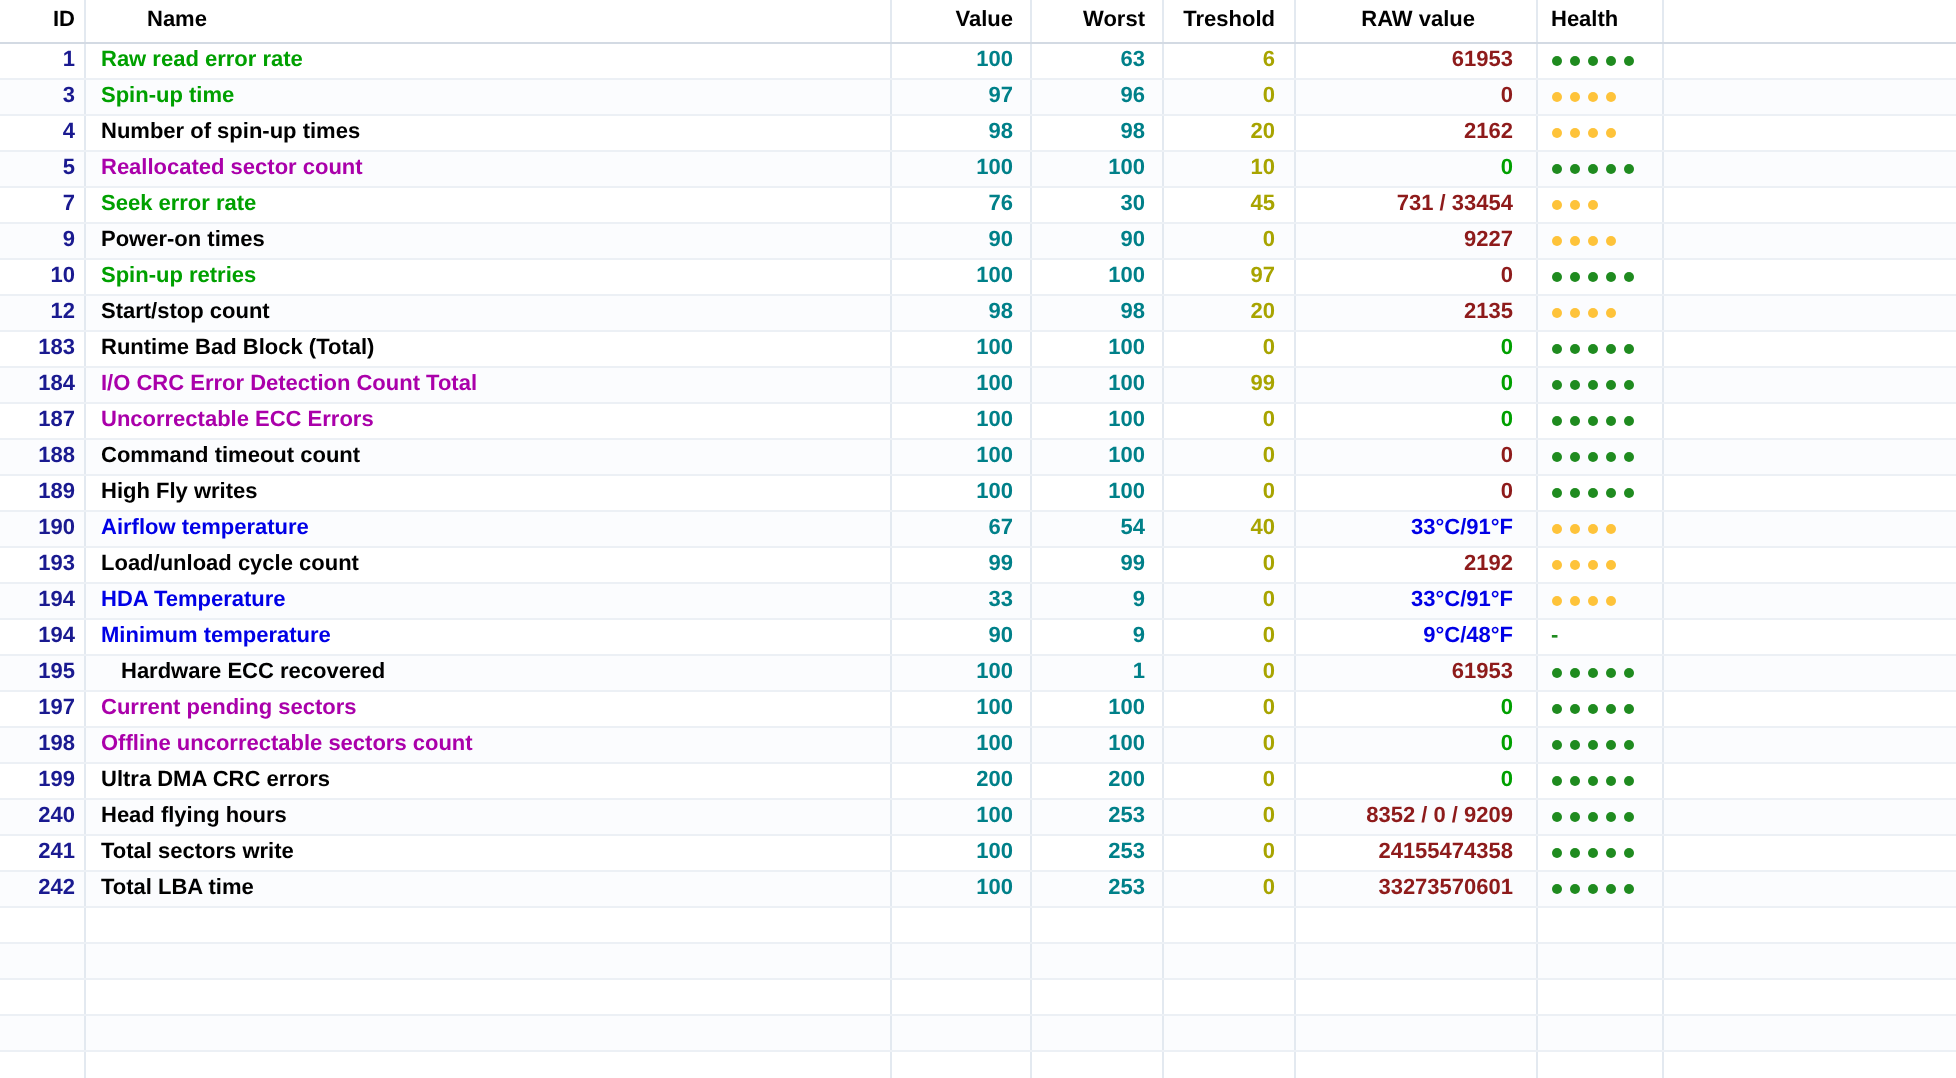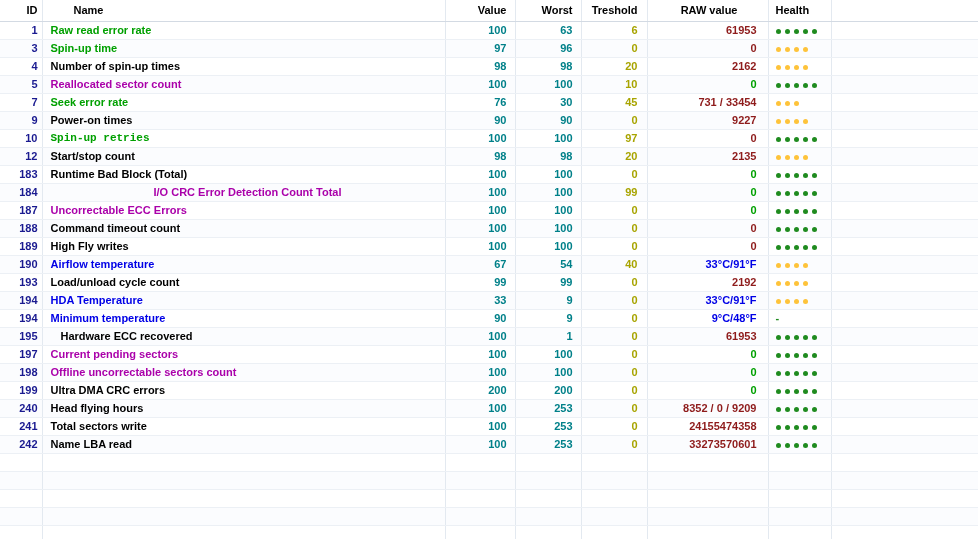--- a/index.html
+++ b/index.html
@@ -124,21 +124,21 @@
           <td class="c-name" style="color: rgb(0, 0, 0);">Power-on times</td>
           <td class="c-value" style="color: rgb(0, 128, 137);">90</td>
           <td class="c-worst" style="color: rgb(0, 128, 137);">90</td>
           <td class="c-tres" style="color: rgb(168, 164, 0);">0</td>
           <td class="c-raw" style="color: rgb(142, 27, 27);">9227</td>
           <td class="c-health"><span class="dot" style="background: rgb(254, 195, 58);"></span><span class="dot" style="background: rgb(254, 195, 58);"></span><span class="dot" style="background: rgb(254, 195, 58);"></span><span class="dot" style="background: rgb(254, 195, 58);"></span></td>
           <td class="c-filler"></td>
         </tr>
         <tr>
           <td class="c-id" style="color: rgb(26, 26, 144);">10</td>
-          <td class="c-name" style="color: rgb(0, 160, 0); font-family: Liberation Mono, monospace;">Spin-up retries</td>
+          <td class="c-name" style="color: rgb(0, 160, 0);">Spin-up retries</td>
           <td class="c-value" style="color: rgb(0, 128, 137);">100</td>
           <td class="c-worst" style="color: rgb(0, 128, 137);">100</td>
           <td class="c-tres" style="color: rgb(168, 164, 0);">97</td>
           <td class="c-raw" style="color: rgb(142, 27, 27);">0</td>
           <td class="c-health"><span class="dot" style="background: rgb(31, 139, 31);"></span><span class="dot" style="background: rgb(31, 139, 31);"></span><span class="dot" style="background: rgb(31, 139, 31);"></span><span class="dot" style="background: rgb(31, 139, 31);"></span><span class="dot" style="background: rgb(31, 139, 31);"></span></td>
           <td class="c-filler"></td>
         </tr>
         <tr>
           <td class="c-id" style="color: rgb(26, 26, 144);">12</td>
           <td class="c-name" style="color: rgb(0, 0, 0);">Start/stop count</td>
@@ -154,21 +154,21 @@
           <td class="c-name" style="color: rgb(0, 0, 0);">Runtime Bad Block (Total)</td>
           <td class="c-value" style="color: rgb(0, 128, 137);">100</td>
           <td class="c-worst" style="color: rgb(0, 128, 137);">100</td>
           <td class="c-tres" style="color: rgb(168, 164, 0);">0</td>
           <td class="c-raw" style="color: rgb(0, 160, 0);">0</td>
           <td class="c-health"><span class="dot" style="background: rgb(31, 139, 31);"></span><span class="dot" style="background: rgb(31, 139, 31);"></span><span class="dot" style="background: rgb(31, 139, 31);"></span><span class="dot" style="background: rgb(31, 139, 31);"></span><span class="dot" style="background: rgb(31, 139, 31);"></span></td>
           <td class="c-filler"></td>
         </tr>
         <tr>
           <td class="c-id" style="color: rgb(26, 26, 144);">184</td>
-          <td class="c-name" style="color: rgb(170, 0, 170); text-align: center;">I/O CRC Error Detection Count Total</td>
+          <td class="c-name" style="color: rgb(170, 0, 170);">I/O CRC Error Detection Count Total</td>
           <td class="c-value" style="color: rgb(0, 128, 137);">100</td>
           <td class="c-worst" style="color: rgb(0, 128, 137);">100</td>
           <td class="c-tres" style="color: rgb(168, 164, 0);">99</td>
           <td class="c-raw" style="color: rgb(0, 160, 0);">0</td>
           <td class="c-health"><span class="dot" style="background: rgb(31, 139, 31);"></span><span class="dot" style="background: rgb(31, 139, 31);"></span><span class="dot" style="background: rgb(31, 139, 31);"></span><span class="dot" style="background: rgb(31, 139, 31);"></span><span class="dot" style="background: rgb(31, 139, 31);"></span></td>
           <td class="c-filler"></td>
         </tr>
         <tr>
           <td class="c-id" style="color: rgb(26, 26, 144);">187</td>
           <td class="c-name" style="color: rgb(170, 0, 170);">Uncorrectable ECC Errors</td>
@@ -294,21 +294,21 @@
           <td class="c-name" style="color: rgb(0, 0, 0);">Total sectors write</td>
           <td class="c-value" style="color: rgb(0, 128, 137);">100</td>
           <td class="c-worst" style="color: rgb(0, 128, 137);">253</td>
           <td class="c-tres" style="color: rgb(168, 164, 0);">0</td>
           <td class="c-raw" style="color: rgb(142, 27, 27);">24155474358</td>
           <td class="c-health"><span class="dot" style="background: rgb(31, 139, 31);"></span><span class="dot" style="background: rgb(31, 139, 31);"></span><span class="dot" style="background: rgb(31, 139, 31);"></span><span class="dot" style="background: rgb(31, 139, 31);"></span><span class="dot" style="background: rgb(31, 139, 31);"></span></td>
           <td class="c-filler"></td>
         </tr>
         <tr>
           <td class="c-id" style="color: rgb(26, 26, 144);">242</td>
-          <td class="c-name" style="color: rgb(0, 0, 0);">Name LBA read</td>
+          <td class="c-name" style="color: rgb(0, 0, 0);">Total LBA time</td>
           <td class="c-value" style="color: rgb(0, 128, 137);">100</td>
           <td class="c-worst" style="color: rgb(0, 128, 137);">253</td>
           <td class="c-tres" style="color: rgb(168, 164, 0);">0</td>
           <td class="c-raw" style="color: rgb(142, 27, 27);">33273570601</td>
           <td class="c-health"><span class="dot" style="background: rgb(31, 139, 31);"></span><span class="dot" style="background: rgb(31, 139, 31);"></span><span class="dot" style="background: rgb(31, 139, 31);"></span><span class="dot" style="background: rgb(31, 139, 31);"></span><span class="dot" style="background: rgb(31, 139, 31);"></span></td>
           <td class="c-filler"></td>
         </tr>
         <tr>
           <td class="c-id"></td>
           <td class="c-name"></td>

